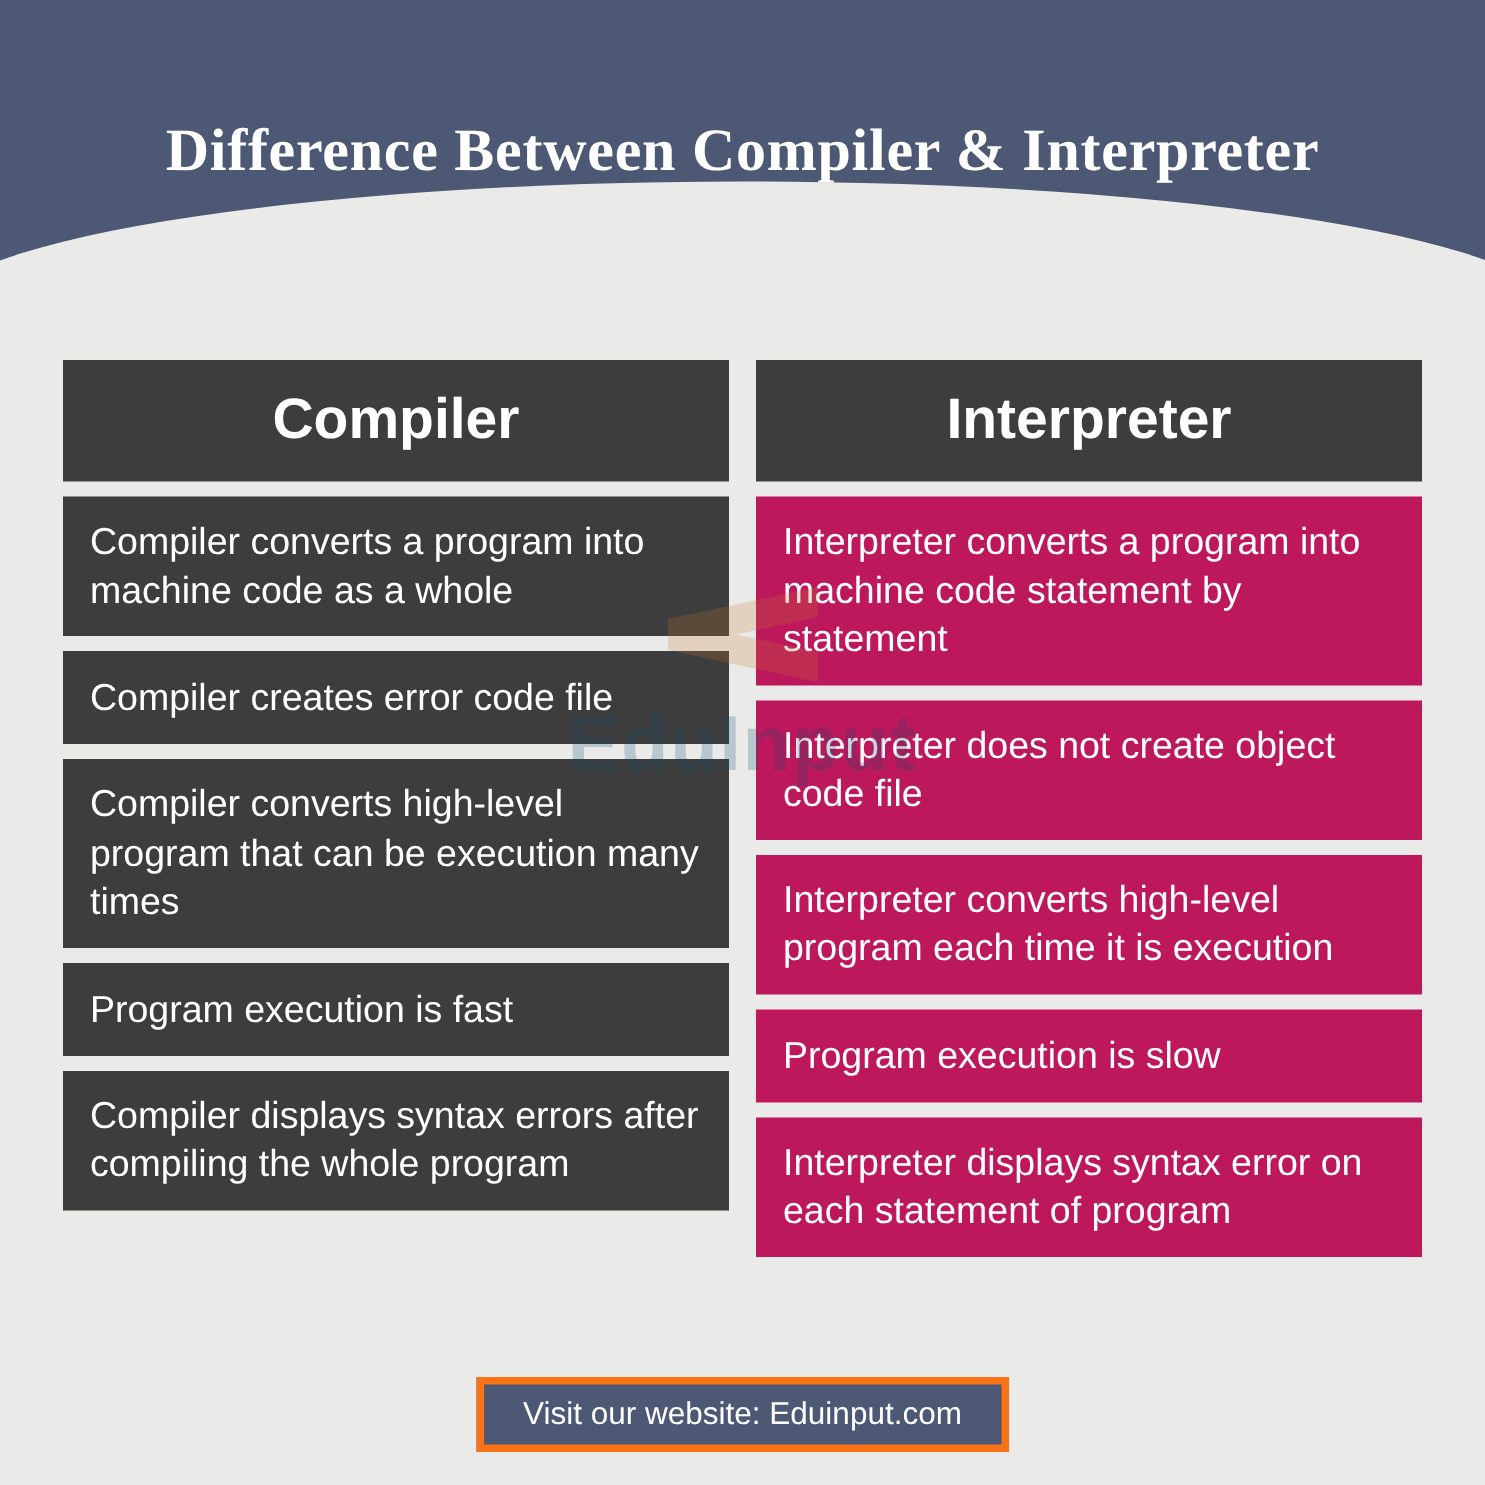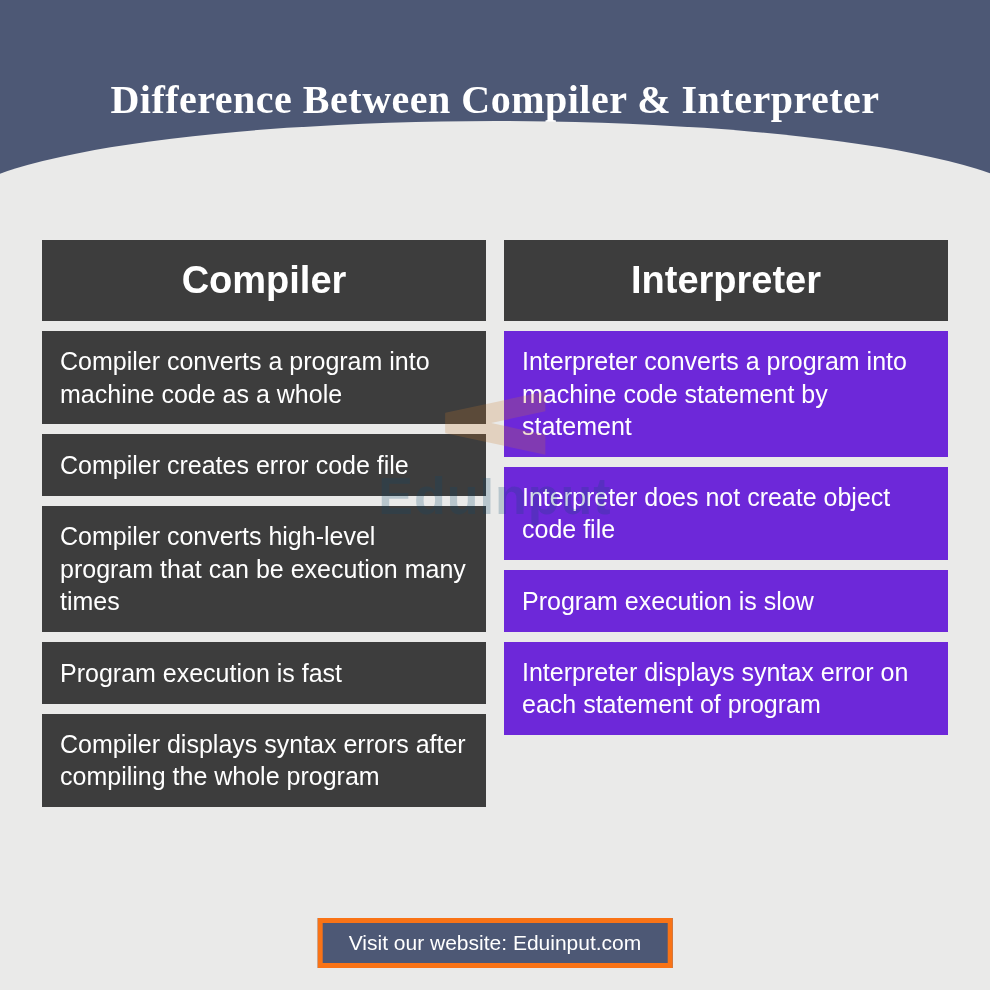--- a/index.html
+++ b/index.html
@@ -57,21 +57,21 @@
     display: flex;
     align-items: center;
   }
   .cell.head {
     font-size: 38px;
     font-weight: bold;
     justify-content: center;
     padding: 16px;
   }
   .col.left .cell { background: #3d3d3d; }
-  .col.right .cell { background: #6d28d9; }
+  .col.right .cell { background: #be185d; }
   .col.right .cell.head { background: #3d3d3d; }
   .footer {
     position: absolute;
     bottom: 22px;
     left: 50%;
     transform: translateX(-50%);
     background: #4d5875;
     color: #fff;
     font-size: 21px;
     padding: 8px 26px;
@@ -140,19 +140,20 @@
       <div class="cell">Compiler converts a program into machine code as a whole</div>
       <div class="cell">Compiler creates error code file</div>
       <div class="cell">Compiler converts high-level program that can be execution many times</div>
       <div class="cell">Program execution is fast</div>
       <div class="cell">Compiler displays syntax errors after compiling the whole program</div>
     </div>
     <div class="col right">
       <div class="cell head">Interpreter</div>
       <div class="cell">Interpreter converts a program into machine code statement by statement</div>
       <div class="cell">Interpreter does not create object code file</div>
+      <div class="cell">Interpreter converts high-level program each time it is execution</div>
       <div class="cell">Program execution is slow</div>
       <div class="cell">Interpreter displays syntax error on each statement of program</div>
     </div>
   </div>
 </div>
 
 <div class="footer">Visit our website: Eduinput.com</div>
 
 </body></html>

